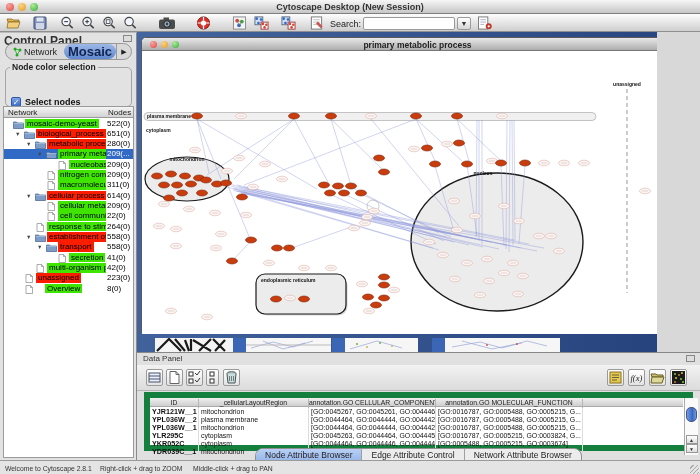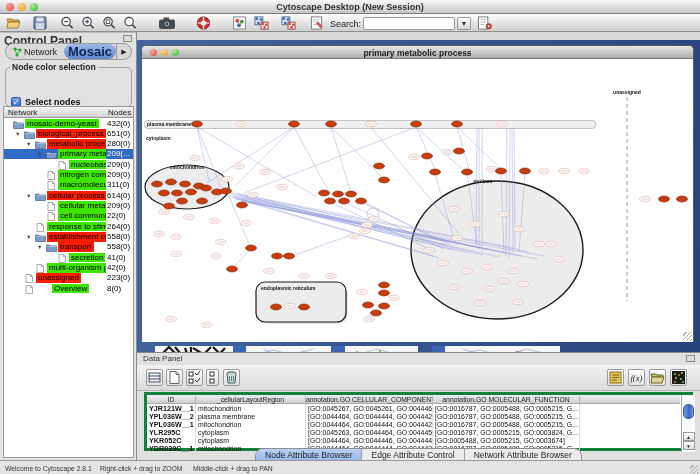--- a/index.html
+++ b/index.html
@@ -43,34 +43,34 @@
 .trow.sel { background:#316ac5; }
 .trow .arr { position:absolute; top:2.5px; font-size:5.5px; color:#444; line-height:6px; }
 .trow .ticon { position:absolute; top:1.5px; }
 .trow .tlabel { position:absolute; top:0.5px; font-size:8px; color:#000; padding:0 2px; line-height:9.5px; white-space:nowrap; overflow:hidden; }
 .trow .tcount { position:absolute; left:103px; top:0.5px; font-size:8px; color:#000; line-height:9.5px; }
 .trow.sel .tcount { color:#fff; }
 .bg-green { background:#3fe400; }
 .bg-red { background:#fb1d00; }
 
 
-#desktop { left:137px; top:40px; width:563px; height:320px; background:linear-gradient(100deg,#44659f,#27437e); overflow:hidden; }
+#desktop { left:137px; top:32px; width:520px; height:320px; background:linear-gradient(100deg,#44659f,#27437e); overflow:hidden; }
 #netframe { left:4px; top:5px; width:553px; height:297px; background:#fff; border:1px solid #5a5a5a; border-radius:5px 5px 0 0; }
 #nf-titlebar { left:0; top:0; width:100%; height:13px; background:linear-gradient(#e8e8e8,#adadad); border-bottom:1px solid #777; border-radius:4px 4px 0 0; }
 #nf-titlebar .title { width:100%; text-align:center; top:2px; font-size:8.5px; font-weight:bold; color:#222; }
 #nf-canvas { left:0; top:13px; width:551px; height:283px; background:#fff; }
 .grip { right:1px; bottom:1px; width:9px; height:9px;
   background:repeating-linear-gradient(135deg,transparent 0 2px,#aaa 2px 3px); }
 
 
 #data-panel { left:137px; top:352px; width:563px; height:108px; background:#e0e0e0; border-top:1px solid #888; }
 #dp-title { left:6px; top:1px; font-size:8px; color:#333; }
 #dp-toolbar { left:0; top:12px; width:563px; height:26px; background:linear-gradient(#f2f2f2,#dcdcdc); border-bottom:1px solid #b5b5b5; }
 .dbtn { top:4px; width:17px; height:17px; background:linear-gradient(#fff,#e3e3e3); border:1px solid #9a9a9a; border-radius:2px; }
-#dp-tablewrap { left:7px; top:39px; width:549px; height:59px; background:#fff; border:3px solid #15803d; }
+#dp-tablewrap { left:7px; top:39px; width:549px; height:59px; background:#fff; border:6px solid #15803d; }
 #dp-header { left:0; top:0; width:533px; height:9px; background:linear-gradient(#f0f0f0,#cecece); border-bottom:1px solid #aaa; }
 #dp-header div { position:absolute; top:1px; font-size:6.8px; color:#222; text-align:center; border-right:1px solid #b5b5b5; height:9px; white-space:nowrap; overflow:hidden; }
 .drow { position:absolute; width:533px; height:8.1px; }
 .drow div { position:absolute; font-size:6.9px; color:#111; white-space:nowrap; overflow:hidden; border-right:1px solid #ddd; height:8.1px; line-height:8.1px; }
 .drow .cid { font-weight:bold; font-size:7.2px; }
 #dp-scroll { left:534px; top:0; width:14px; height:57px; background:#fafafa; border-left:1px solid #aaa; }
 #dp-thumb { left:1px; top:9px; width:11px; height:15px; border-radius:5px; background:linear-gradient(90deg,#6f9ae6,#3a66c0 60%,#6f9ae6); border:1px solid #44557f; }
 .sbtn { left:0.5px; width:12px; height:9px; background:linear-gradient(#fff,#ddd); border:1px solid #999; font-size:5px; text-align:center; line-height:8px; color:#333; }
 #dp-tabs { left:0; top:95px; width:563px; display:flex; justify-content:center; }
 #dp-tabs .seg { display:flex; border:1px solid #8f8f8f; border-radius:8px; overflow:hidden; background:#ececec; height:22px; }
@@ -206,21 +206,21 @@
     <div class="c1 abs">Network</div>
     <div class="c2 abs">Nodes</div>
   </div>
   <div id="tree-body" class="abs">
       <div class="trow">
         <svg width="11" height="9" viewBox="0 0 11 9" class="ticon" style="left: 9px;">
           <path d="M0.5 2 h3 l1 1 h6 v5.5 H0.5 Z" fill="#7d9cc8" stroke="#44618c" stroke-width="0.7"></path>
           <path d="M0.5 3.5 h10" stroke="#a9c0dd" stroke-width="0.8"></path>
         </svg>
         <div class="tlabel bg-green" style="left: 21px; max-width: 81px;">mosaic-demo-yeast</div>
-        <div class="tcount">432(0)</div>
+        <div class="tcount">522(0)</div>
       </div>
       <div class="trow">
         <div class="arr" style="left: 11px;">▼</div>
         <svg width="11" height="9" viewBox="0 0 11 9" class="ticon" style="left: 20px;">
           <path d="M0.5 2 h3 l1 1 h6 v5.5 H0.5 Z" fill="#7d9cc8" stroke="#44618c" stroke-width="0.7"></path>
           <path d="M0.5 3.5 h10" stroke="#a9c0dd" stroke-width="0.8"></path>
         </svg>
         <div class="tlabel bg-red" style="left: 32px; max-width: 70px;">biological_process</div>
         <div class="tcount">651(0)</div>
       </div>
@@ -339,21 +339,21 @@
           <path d="M6.5 0.5 v2 h2" fill="none" stroke="#888" stroke-width="0.7"></path>
         </svg>
         <div class="tlabel bg-red" style="left: 32px; max-width: 70px;">unassigned</div>
         <div class="tcount">223(0)</div>
       </div>
       <div class="trow">
         <svg width="11" height="9" viewBox="0 0 11 9" class="ticon" style="left: 20px;">
           <path d="M2 0.5 h4.5 l2 2 V8.5 H2 Z" fill="#fff" stroke="#888" stroke-width="0.7"></path>
           <path d="M6.5 0.5 v2 h2" fill="none" stroke="#888" stroke-width="0.7"></path>
         </svg>
-        <div class="tlabel bg-green" style="left: 48px; max-width: 70px;">Overview</div>
+        <div class="tlabel bg-green" style="left: 41px; max-width: 70px;">Overview</div>
         <div class="tcount">8(0)</div>
       </div>
     </div>
 </div>
 
 <div id="desktop" class="abs">
   <div id="netframe" class="abs">
     <div id="nf-titlebar" class="abs">
       <div class="tl abs" style="left:8px;top:3px;width:7px;height:7px;background:radial-gradient(circle at 35% 30%,#f9a49f,#df4740);"></div>
       <div class="tl abs" style="left:19px;top:3px;width:7px;height:7px;background:radial-gradient(circle at 35% 30%,#fbd289,#de9e24);"></div>

